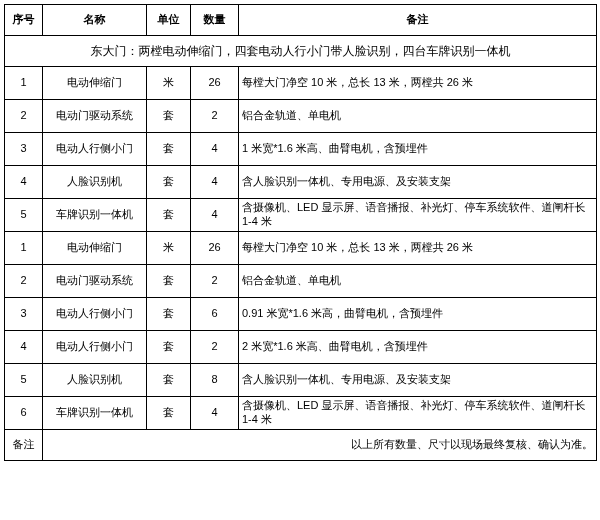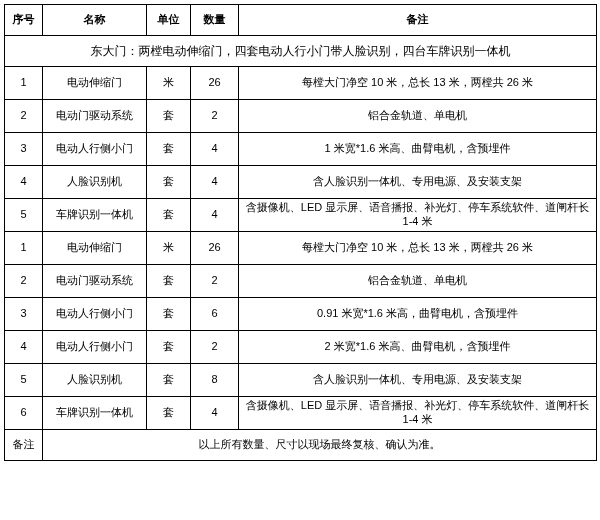--- a/index.html
+++ b/index.html
@@ -47,41 +47,41 @@
     height: 26px;
   }
   .r-no, .r-unit, .r-qty {
     text-align: center;
   }
   .r-name {
     text-align: center;
     margin-top: 8px;
   }
   .r-remark {
-    text-align: center;
+    text-align: left;
     padding-left: 5px;
   }
   tr.data-row td {
     height: 28px;
   }
   tr.section-row td {
     text-align: center;
     font-weight: normal;
     font-size: 12px;
     height: 26px;
   }
   tr.footer-row td {
     height: 26px;
   }
   .footer-label {
     text-align: center;
     font-size: 11px;
   }
   .footer-text {
-    text-align: center;
+    text-align: right;
     padding-left: 5px;
     font-size: 11px;
     margin-top: 44px;
   }
   .two-line {
     line-height: 1.2;
   }
 </style>
 </head>
 <body>

